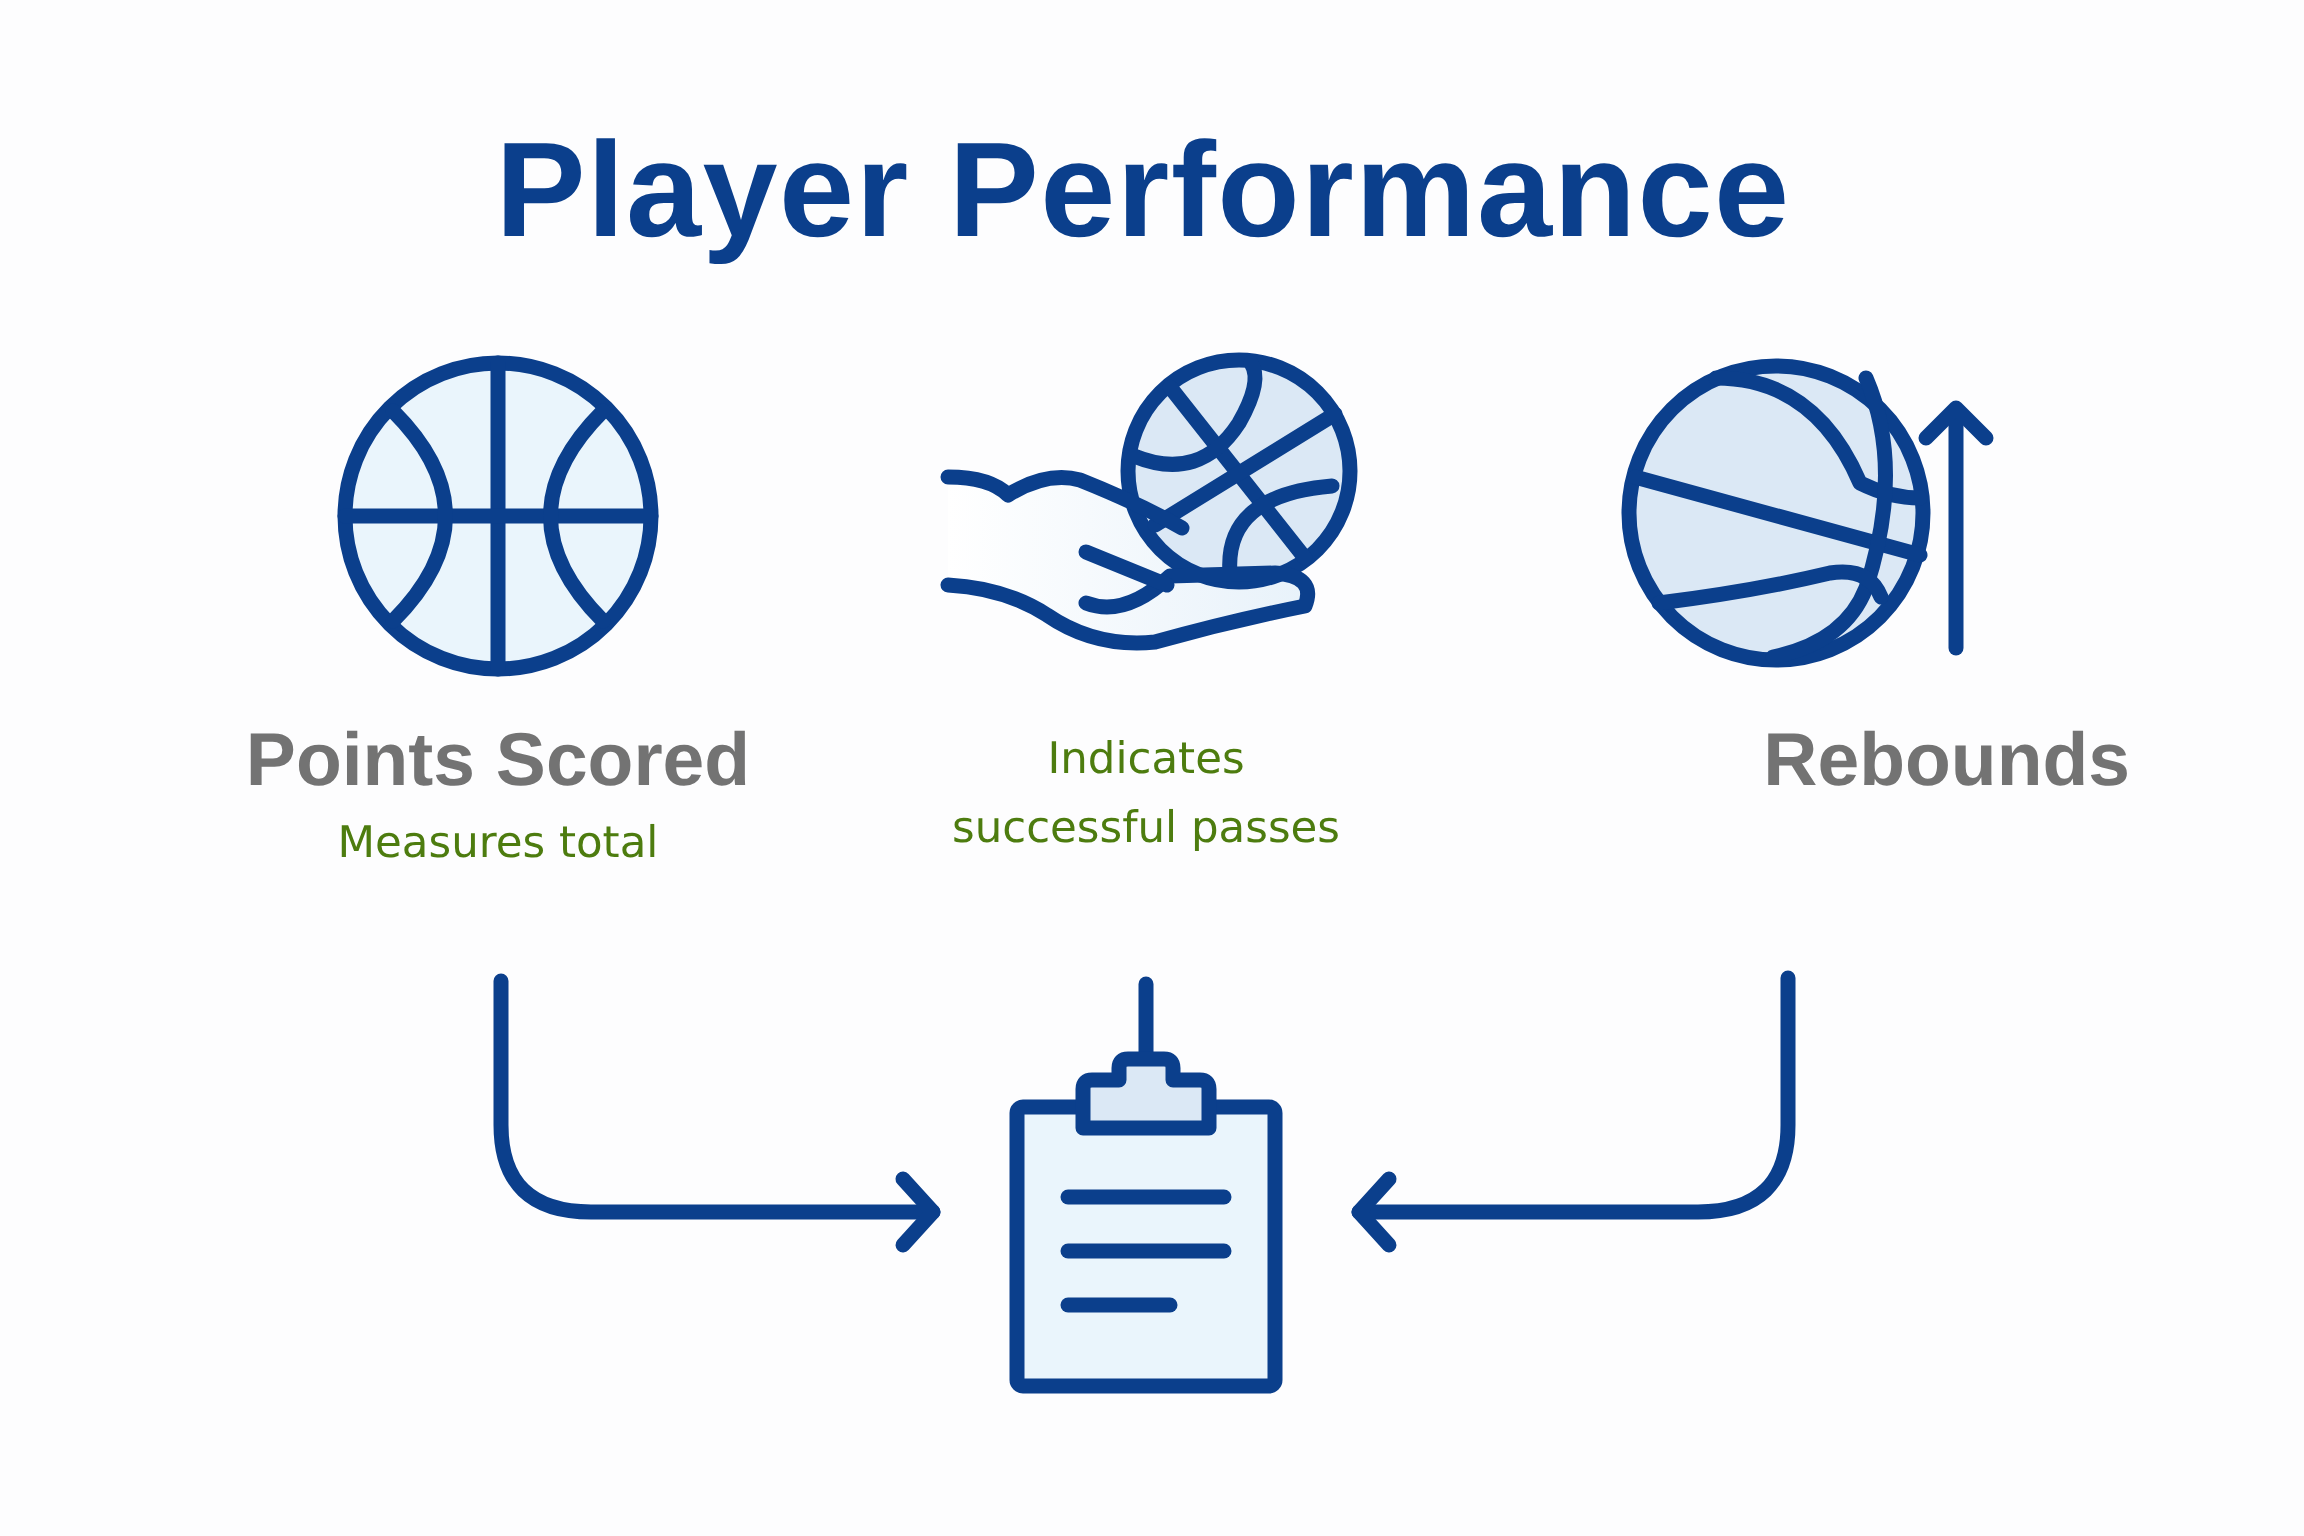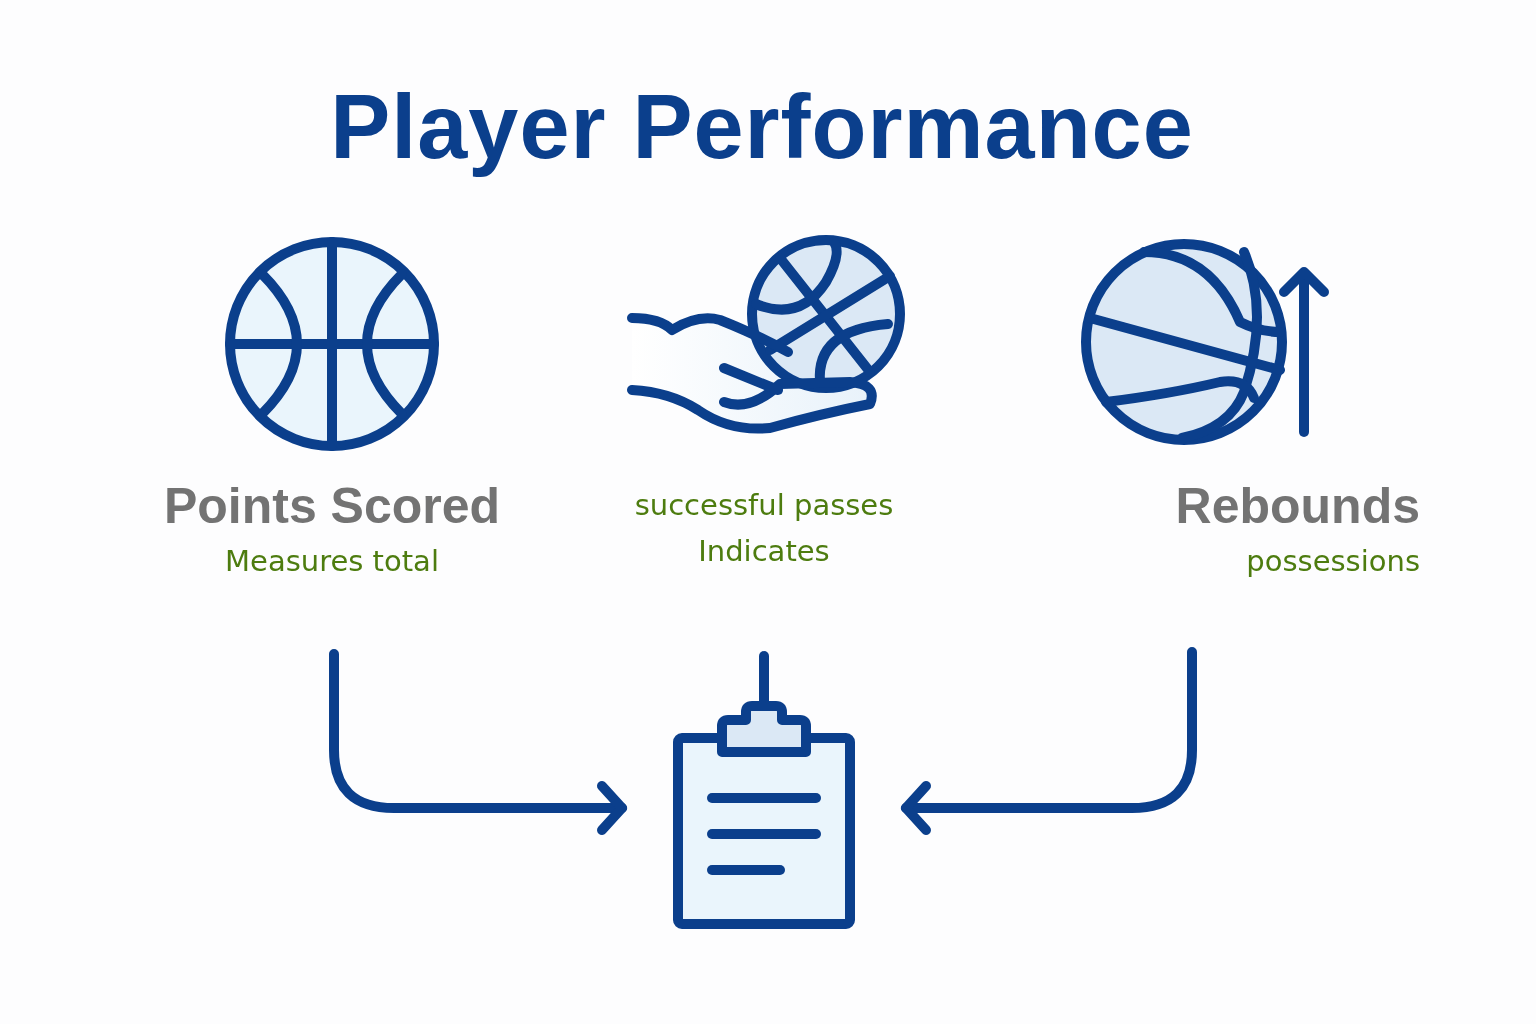--- a/index.html
+++ b/index.html
@@ -75,29 +75,28 @@
 
 <div class="label" style="left:112px;top:478px;">
   <div class="name">Points Scored</div>
   <div class="desc">
     <div>Measures total</div>
   </div>
 </div>
 
 <div class="label" style="left:544px;top:478px;">
   <div class="desc">
+    <div>Indicates</div>
     <div>successful passes</div>
-    <div>Indicates</div>
   </div>
 </div>
 
 <div class="label" style="left:980px;top:478px;text-align:right;">
   <div class="name">Rebounds</div>
   <div class="desc">
-    <div>possessions</div>
   </div>
 </div>
 
 <svg class="icon" style="left:0;top:0" width="1536" height="1024" viewBox="0 0 1536 1024">
 
   <path d="M 334 654 L 334 750 Q 334 808 394 808 L 622 808" class="st"></path>
   <polyline points="602,786 622,808 602,830" class="st"></polyline>
 
   <path d="M 1192 652 L 1192 750 Q 1192 808 1132 808 L 906 808" class="st"></path>
   <polyline points="926,786 906,808 926,830" class="st"></polyline>

